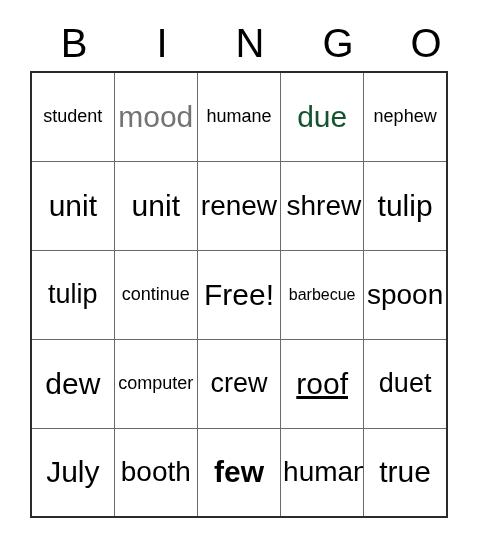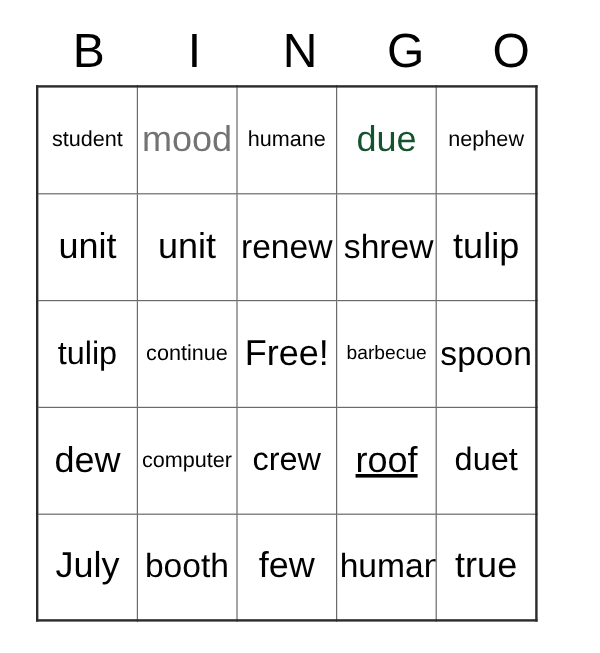--- a/index.html
+++ b/index.html
@@ -123,19 +123,19 @@
       <div class="cell fs-xl" style="border-color: rgb(106, 106, 106); color: rgb(0, 0, 0);">dew</div>
       <div class="cell fs-sm" style="border-color: rgb(106, 106, 106); color: rgb(0, 0, 0);">computer</div>
       <div class="cell fs-lg" style="border-color: rgb(106, 106, 106); color: rgb(0, 0, 0);">crew</div>
       <div class="cell fs-xl" style="border-color: rgb(106, 106, 106); color: rgb(0, 0, 0); text-decoration: underline;">roof</div>
       <div class="cell fs-lg" style="border-color: rgb(106, 106, 106); color: rgb(0, 0, 0);">duet</div>
     </div>
 
     <div class="grid-row">
       <div class="cell fs-xl" style="border-color: rgb(106, 106, 106); color: #000000;">July</div>
       <div class="cell fs-md" style="border-color: rgb(106, 106, 106); color: rgb(0, 0, 0);">booth</div>
-      <div class="cell fs-xl" style="border-color: rgb(106, 106, 106); color: rgb(0, 0, 0);">few</div>
+      <div class="cell fs-xl" style="border-color: rgb(106, 106, 106); color: rgb(0, 0, 0); font-weight: bold;">few</div>
       <div class="cell fs-md" style="border-color: rgb(106, 106, 106); color: rgb(0, 0, 0);">humane</div>
       <div class="cell fs-xl" style="border-color: rgb(106, 106, 106); color: rgb(0, 0, 0);">true</div>
     </div>
 
   </div>
 </div>
 
 </body></html>

